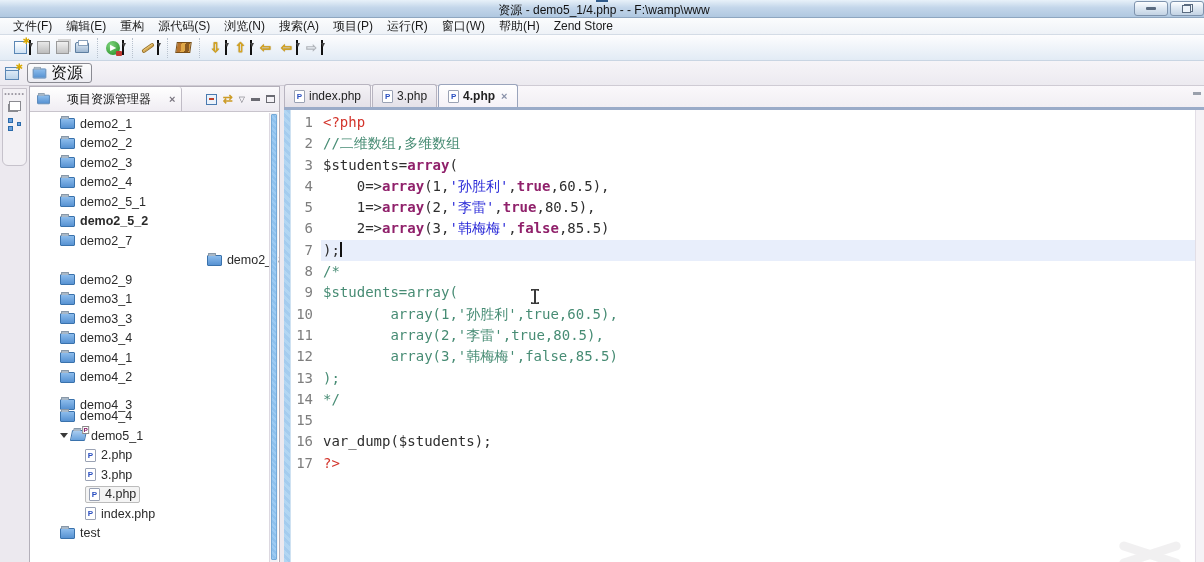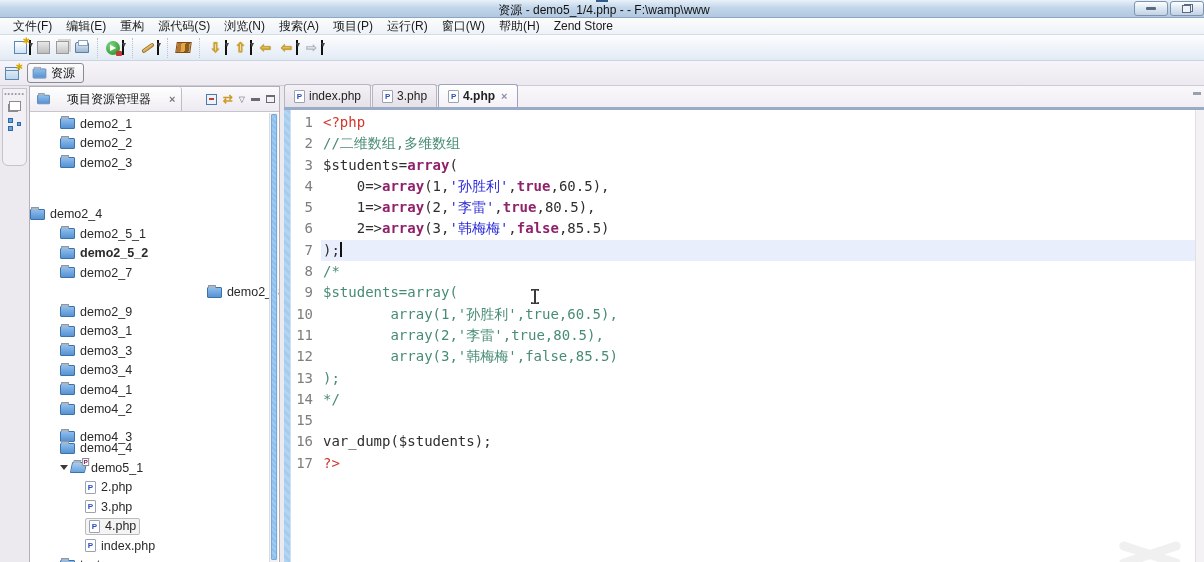--- a/index.html
+++ b/index.html
@@ -40,21 +40,21 @@
   .ic-books { width:15px; height:11px; background:linear-gradient(90deg,#b8742c 0 4px,#e0a848 4px 8px,#8a5a20 8px 12px,#d89838 12px 15px); border:1px solid #7a5018; transform:skewX(-8deg); }
   .yar { color:#d8a520; font-size:13px; font-weight:bold; text-shadow:0 0 1px #8a6a10; }
   .gar { color:#b0b4ba; font-size:13px; font-weight:bold; }
 
   
   .perspbar { height:25px; background:linear-gradient(#f6f4f8,#eceaf0); border-bottom:1px solid #cfcbd4; display:flex; align-items:center; padding-left:5px; }
   .ic-persp { width:14px; height:13px; border:1px solid #5b87b5; background:linear-gradient(#eaf2fa,#bcd4ea); position:relative; margin-right:8px; }
   .ic-persp::before { content:""; position:absolute; left:0; top:2px; right:0; height:1px; background:#5b87b5; }
   .ic-persp::after { content:"✱"; position:absolute; right:-5px; top:-6px; color:#d8a800; font-size:9px; }
   .persp-toggle { display:flex; align-items:center; gap:4px; border:1px solid #8a8a92; border-radius:3px; background:linear-gradient(#fcfcfd,#ececf2); padding:2px 8px 2px 4px; height:20px; }
-  .persp-toggle .label { font-size:12px; color:#111; }
+  .persp-toggle .label { font-size:16px; color:#111; }
 
   
   .main { position:absolute; top:86px; left:0; right:0; bottom:0; display:flex; background:#ece9ef; }
 
   .fastview { width:29px; position:relative; }
   .fastview .tray { position:absolute; left:2px; top:2px; width:25px; height:78px; border:1px solid #c6c2cb; border-radius:0 0 6px 6px; background:#f2f0f4; display:flex; flex-direction:column; align-items:center; }
   .grip { color:#9a96a0; font-size:7px; letter-spacing:1px; line-height:6px; margin:2px 0 4px; }
   .ic-restoreview { width:12px; height:10px; border:1px solid #8a8a90; background:#fff; box-shadow:-2px 2px 0 -1px #8a8a90; margin-bottom:7px; }
   .ic-outline { width:13px; height:14px; position:relative; }
   .ic-outline i { position:absolute; width:5px; height:5px; background:#6aa0dc; border:1px solid #2a6aaa; }
@@ -260,21 +260,21 @@
             <span class="folder"></span>
             <span class="lbl">demo2_2</span>
           </span>
         </div>
         <div class="trow" style="padding-left: 30px;">
           <span style="display: flex; align-items: center;">
             <span class="folder"></span>
             <span class="lbl">demo2_3</span>
           </span>
         </div>
-        <div class="trow" style=" margin-top: 32px;">
+        <div class="trow" style="padding-left: 30px;">
           <span style="display: flex; align-items: center;">
             <span class="folder"></span>
             <span class="lbl">demo2_4</span>
           </span>
         </div>
         <div class="trow" style="padding-left: 30px;">
           <span style="display: flex; align-items: center;">
             <span class="folder"></span>
             <span class="lbl">demo2_5_1</span>
           </span>

